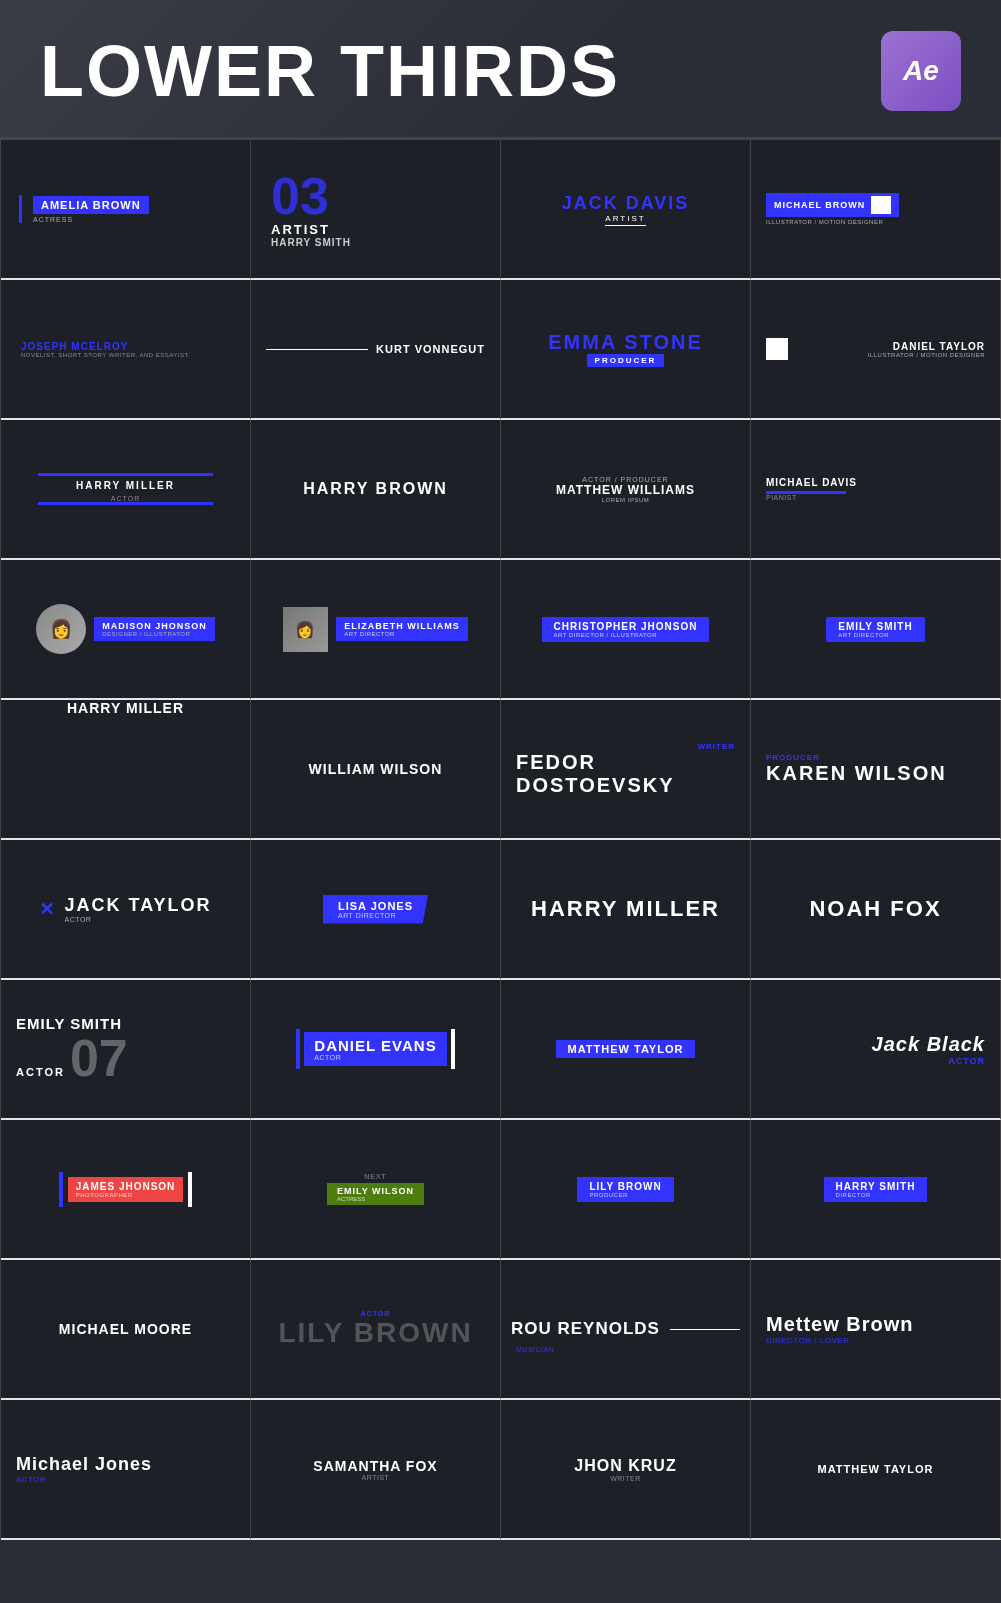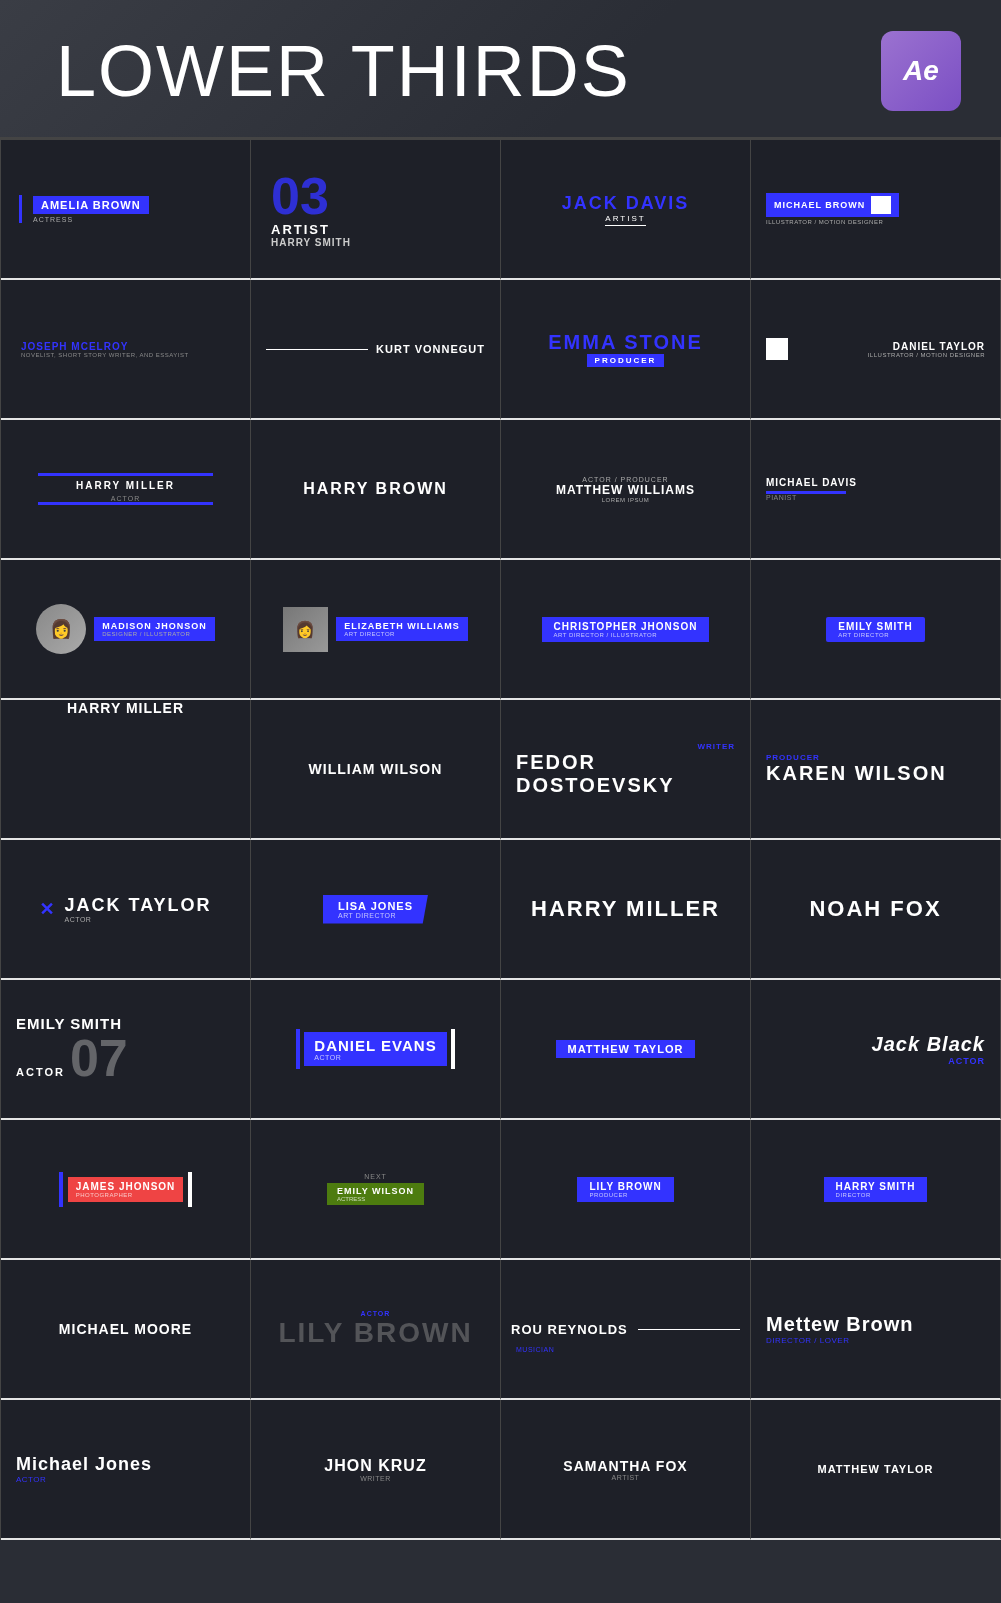--- a/index.html
+++ b/index.html
@@ -14,25 +14,24 @@
       background: linear-gradient(135deg, #3a3d45 0%, #2a2d35 60%);
       padding: 30px 40px 25px 40px;
       display: flex;
       align-items: center;
       justify-content: space-between;
       border-bottom: 2px solid #444;
     }
 
     .header-title {
       font-size: 72px;
-      font-weight: 400;
+      font-weight: 700;
       color: #ffffff;
       letter-spacing: 2px;
       text-transform: uppercase;
-      margin-left: 16px;
     }
 
     .ae-logo {
       background: linear-gradient(135deg, #9b72d0, #7b4fc4);
       border-radius: 12px;
       width: 80px;
       height: 80px;
       display: flex;
       align-items: center;
       justify-content: center;
@@ -843,21 +842,21 @@
     }
 
     .cell-9-3 {
       flex-direction: row;
       align-items: center;
       padding: 0 10px;
       gap: 10px;
     }
     .rou-name {
       color: white;
-      font-size: 13px;
+      font-size: 17px;
       font-weight: 700;
       letter-spacing: 1px;
       text-transform: uppercase;
       white-space: nowrap;
     }
     .rou-line {
       flex: 1;
       height: 1px;
       background: white;
     }
@@ -1188,27 +1187,27 @@
   <div class="cell cell-9-4">
     <div class="mettew-name">Mettew Brown</div>
     <div class="mettew-role">DIRECTOR / LOVER</div>
   </div>
 
   <div class="cell cell-10-1">
     <div class="michael-jones-name">Michael Jones</div>
     <div class="michael-jones-role">Actor</div>
   </div>
 
+  <div class="cell cell-10-2">
+    <div class="samantha-name">SAMANTHA FOX</div>
+    <div class="samantha-role">ARTIST</div>
+  </div>
+
   <div class="cell cell-10-3">
     <div class="jhon-name">JHON KRUZ</div>
     <div class="jhon-role">WRITER</div>
   </div>
 
-  <div class="cell cell-10-2">
-    <div class="samantha-name">SAMANTHA FOX</div>
-    <div class="samantha-role">ARTIST</div>
-  </div>
-
   <div class="cell cell-10-4">
     <div class="matthew-taylor-10">MATTHEW TAYLOR</div>
   </div>
 
 </div>
 
 </body></html>

